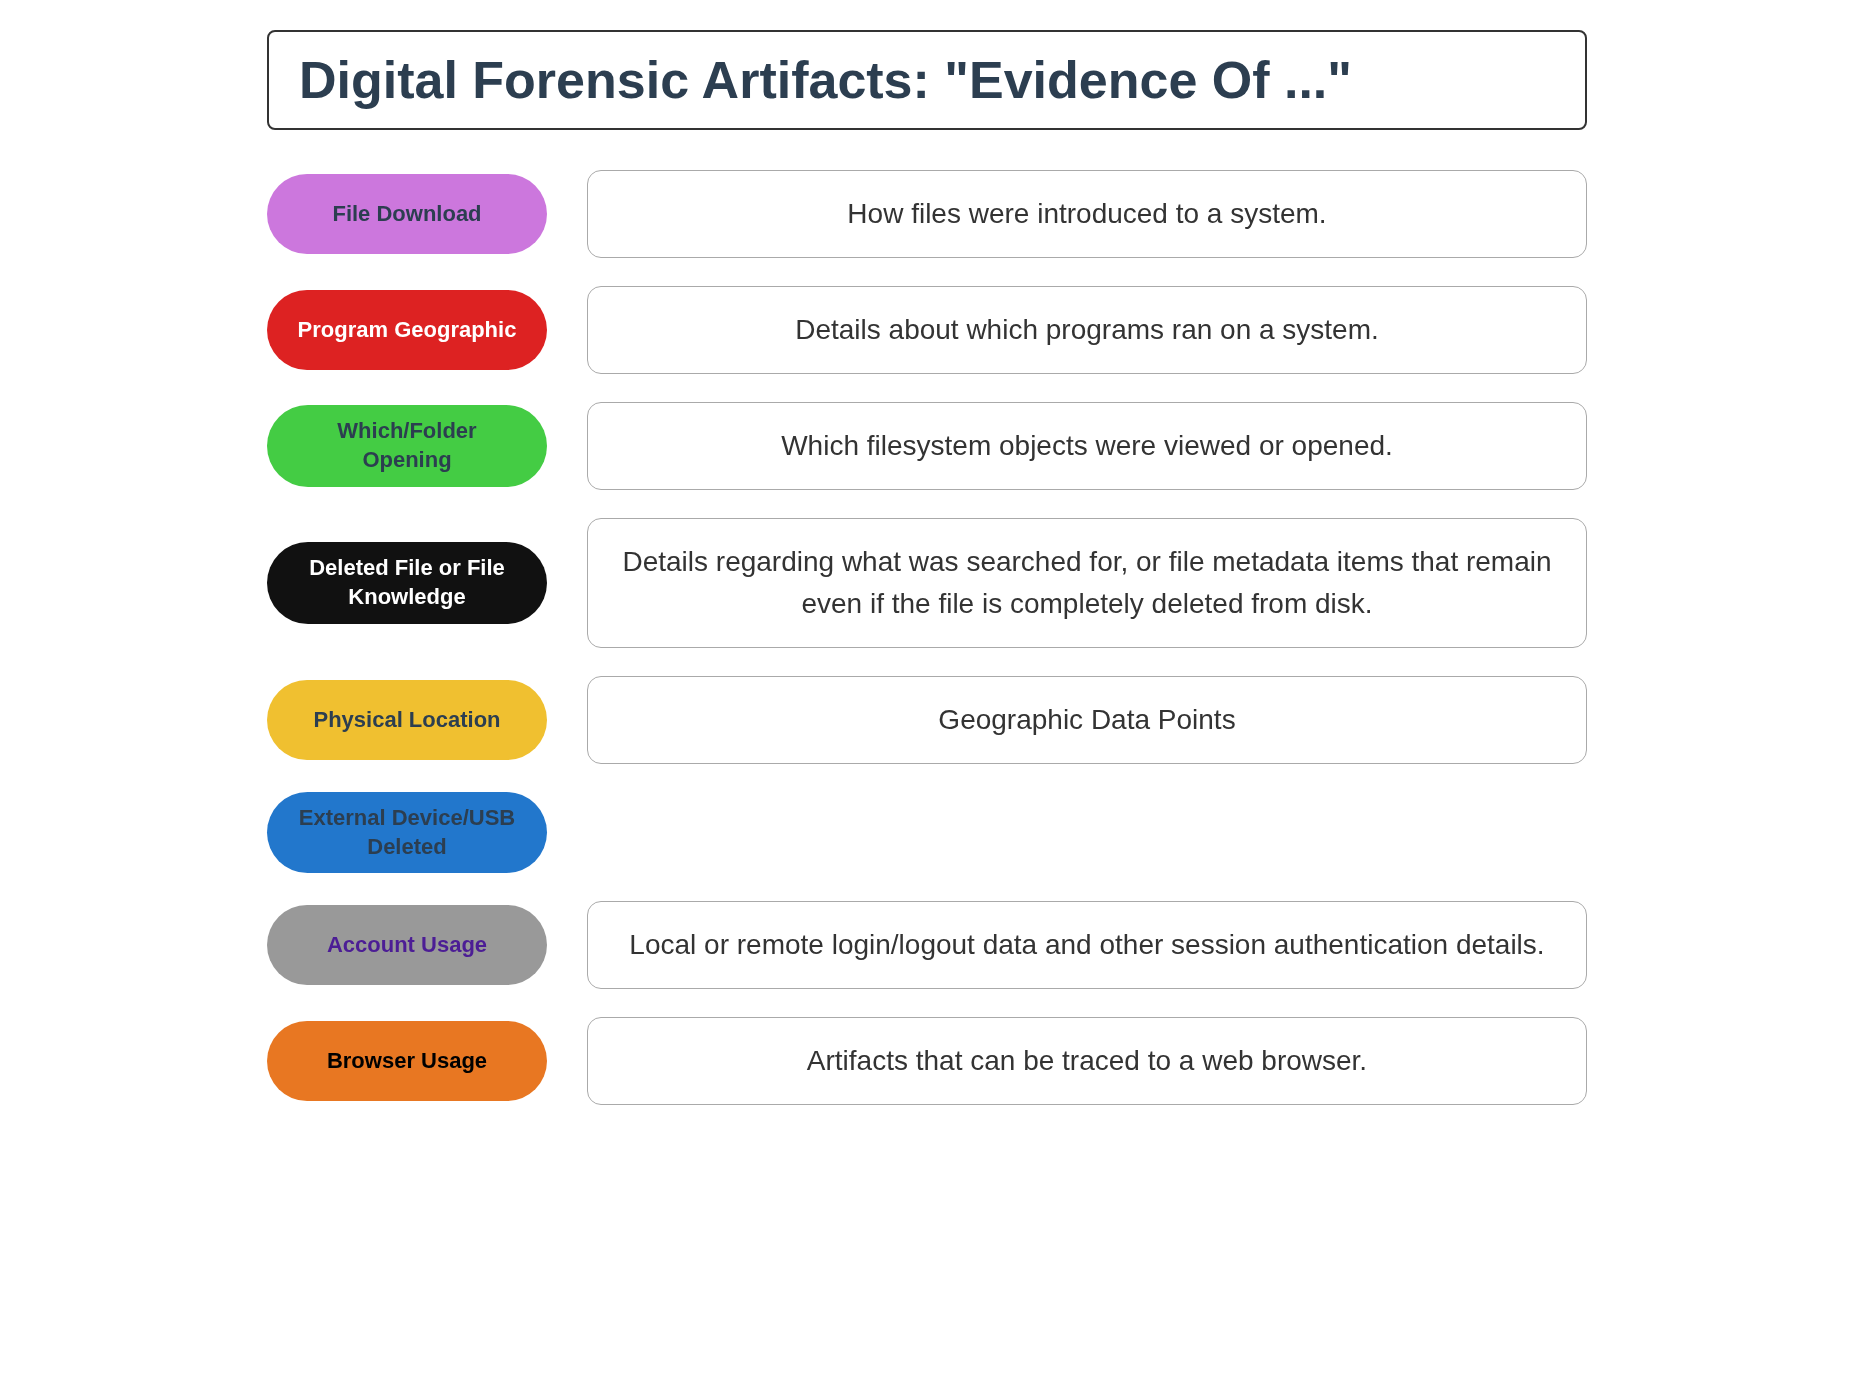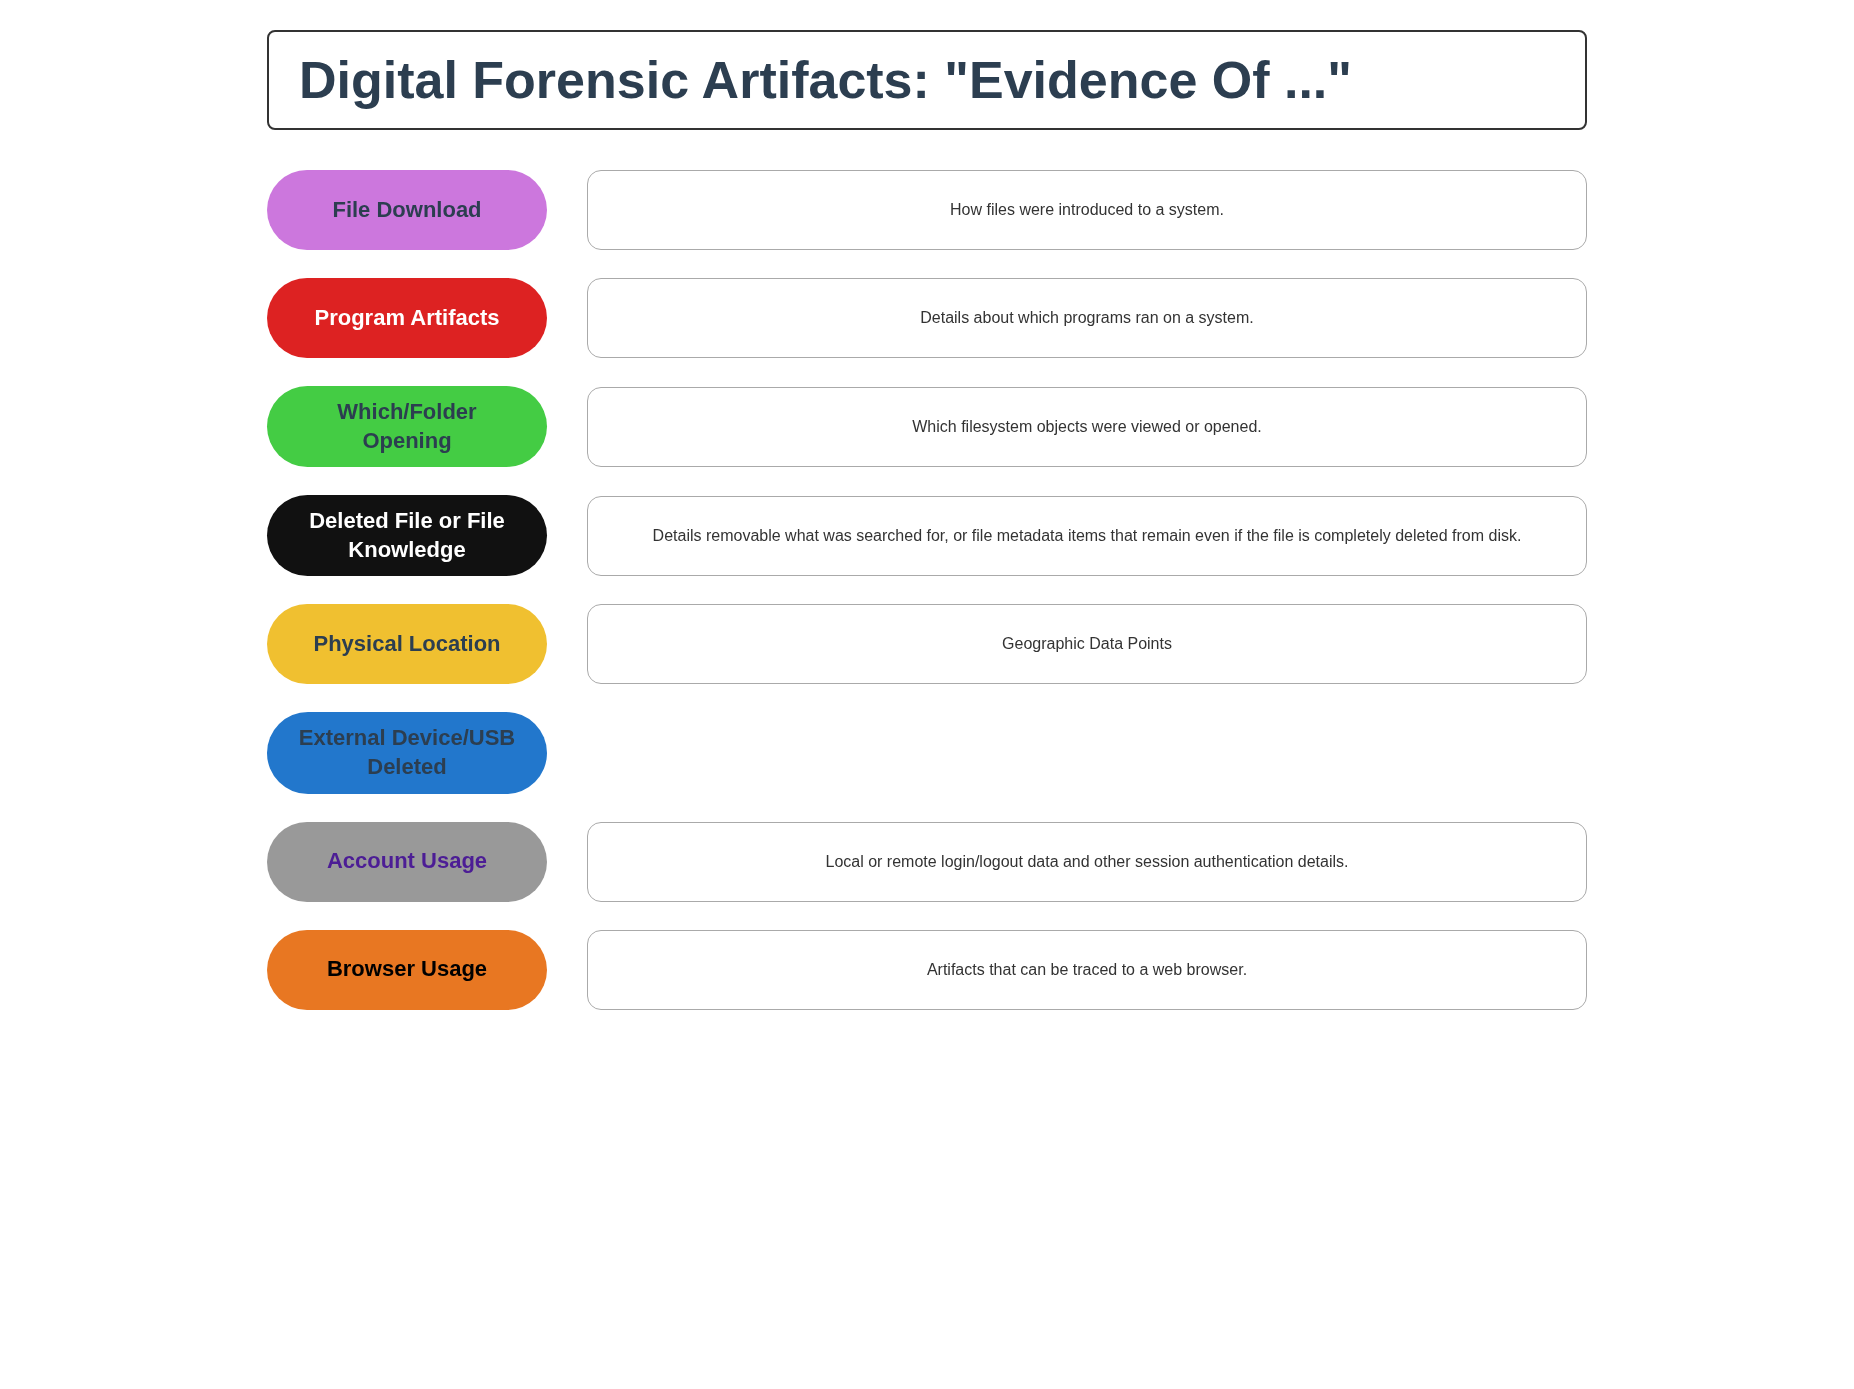--- a/index.html
+++ b/index.html
@@ -44,21 +44,21 @@
       align-items: center;
       justify-content: center;
       min-height: 80px;
     }
     .artifact-description {
       flex: 1;
       border: 1.5px solid #aaa;
       border-radius: 14px;
       padding: 22px 30px;
       text-align: center;
-      font-size: 16px;
+      font-size: 28px;
       color: #333;
       line-height: 1.5;
       min-height: 80px;
       display: flex;
       align-items: center;
       justify-content: center;
     }
     
     .color-purple { background-color: #cc77dd; color: #2c3e50; }
     .color-red    { background-color: #dd2222; color: #fff; }
@@ -75,30 +75,30 @@
 <div class="page-title-box">
   <h1 class="page-title">Digital Forensic Artifacts: "Evidence Of ..."</h1>
 </div>
 
 <div class="rows-container" id="artifacts-container">
 <div class="artifact-row">
       <div class="artifact-label color-purple">File Download</div>
       <div class="artifact-description">How files were introduced to a system.</div>
     </div>
     <div class="artifact-row">
-      <div class="artifact-label color-red">Program Artifacts</div>
+      <div class="artifact-label color-red">Program Geographic</div>
       <div class="artifact-description">Details about which programs ran on a system.</div>
     </div>
     <div class="artifact-row">
       <div class="artifact-label color-green">Which/Folder Opening</div>
       <div class="artifact-description">Which filesystem objects were viewed or opened.</div>
     </div>
     <div class="artifact-row">
       <div class="artifact-label color-black">Deleted File or File Knowledge</div>
-      <div class="artifact-description">Details removable what was searched for, or file metadata items that remain even if the file is completely deleted from disk.</div>
+      <div class="artifact-description">Details regarding what was searched for, or file metadata items that remain even if the file is completely deleted from disk.</div>
     </div>
     <div class="artifact-row">
       <div class="artifact-label color-yellow">Physical Location</div>
       <div class="artifact-description">Geographic Data Points</div>
     </div>
     <div class="artifact-row">
       <div class="artifact-label color-blue">External Device/USB Deleted</div>
     </div>
     <div class="artifact-row">
       <div class="artifact-label color-gray">Account Usage</div>

